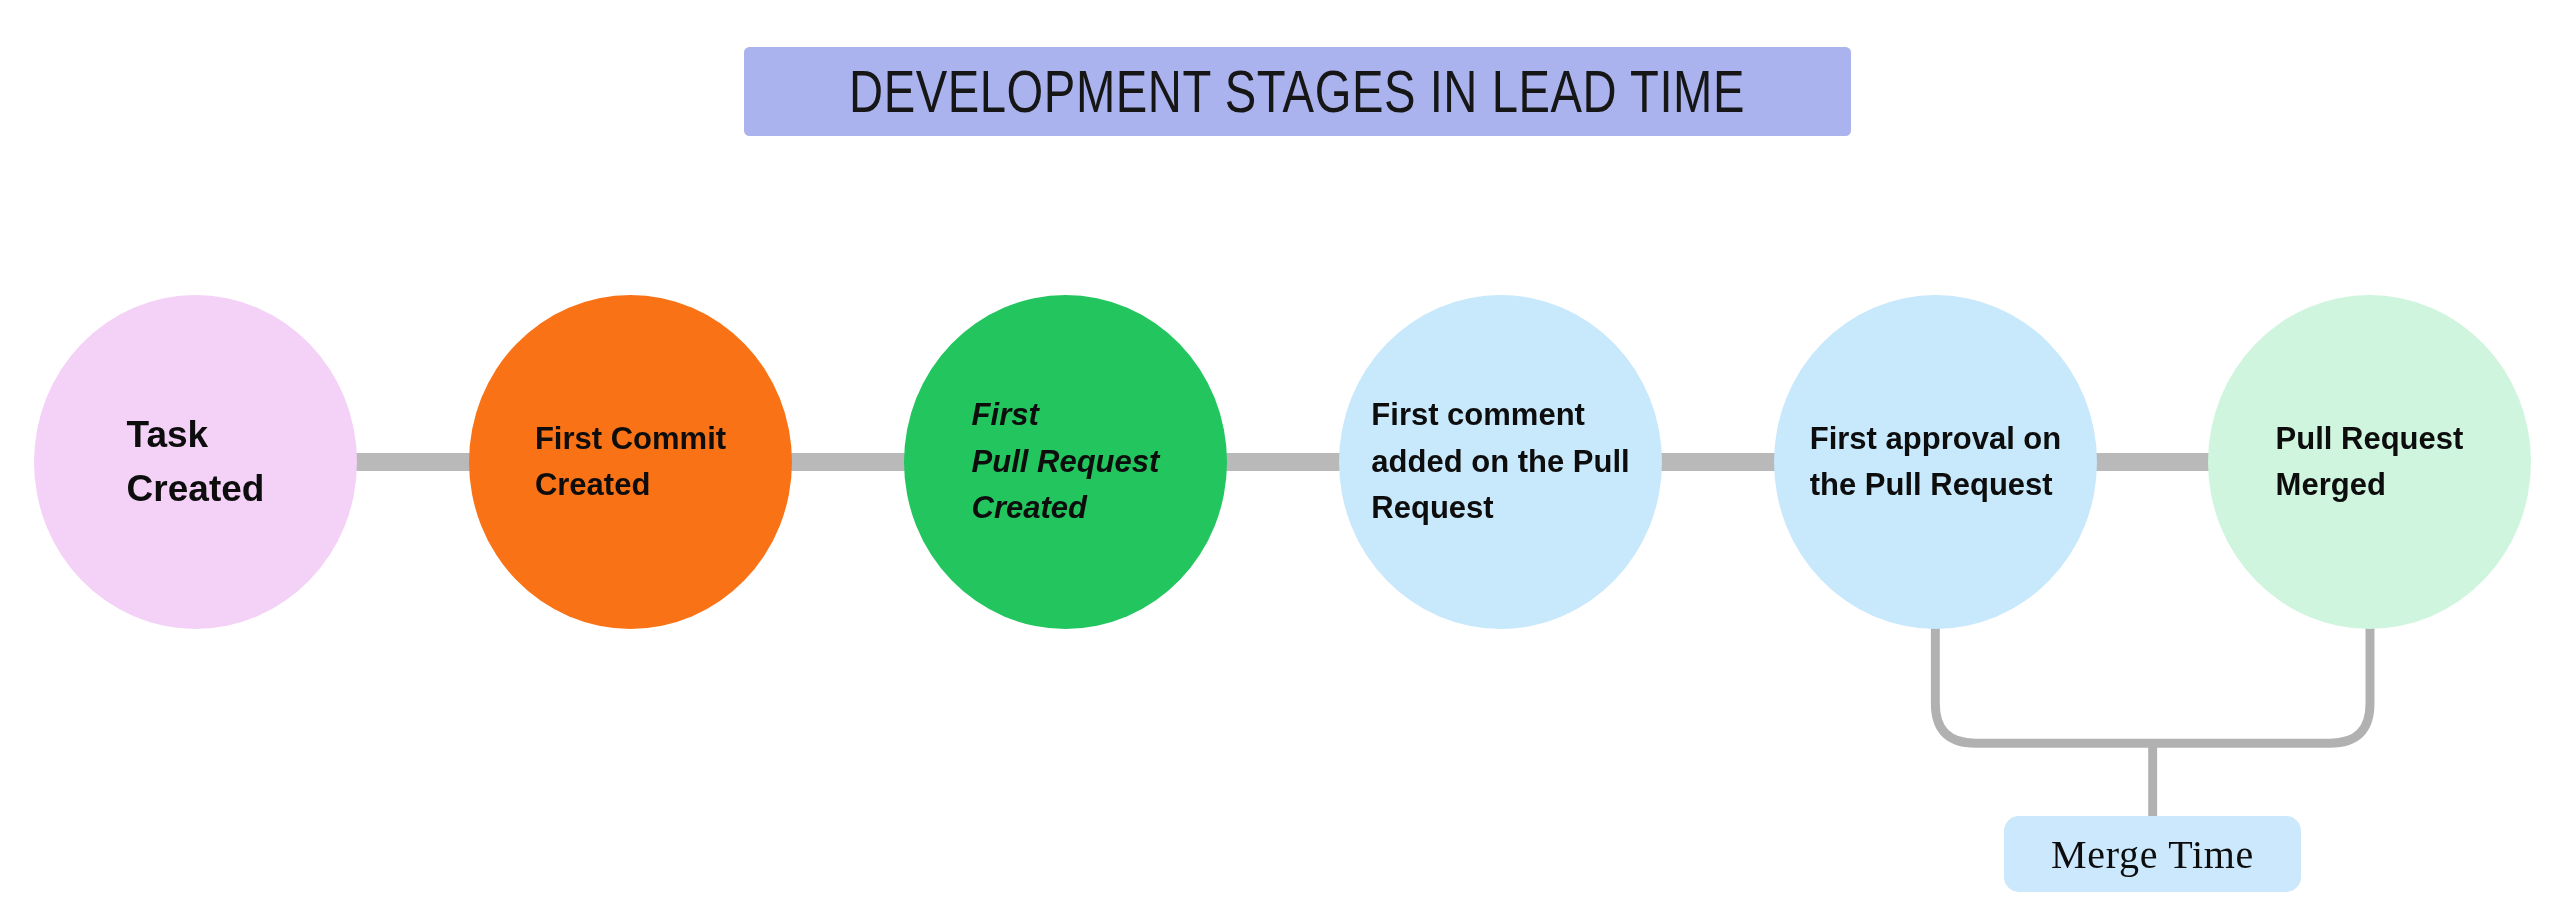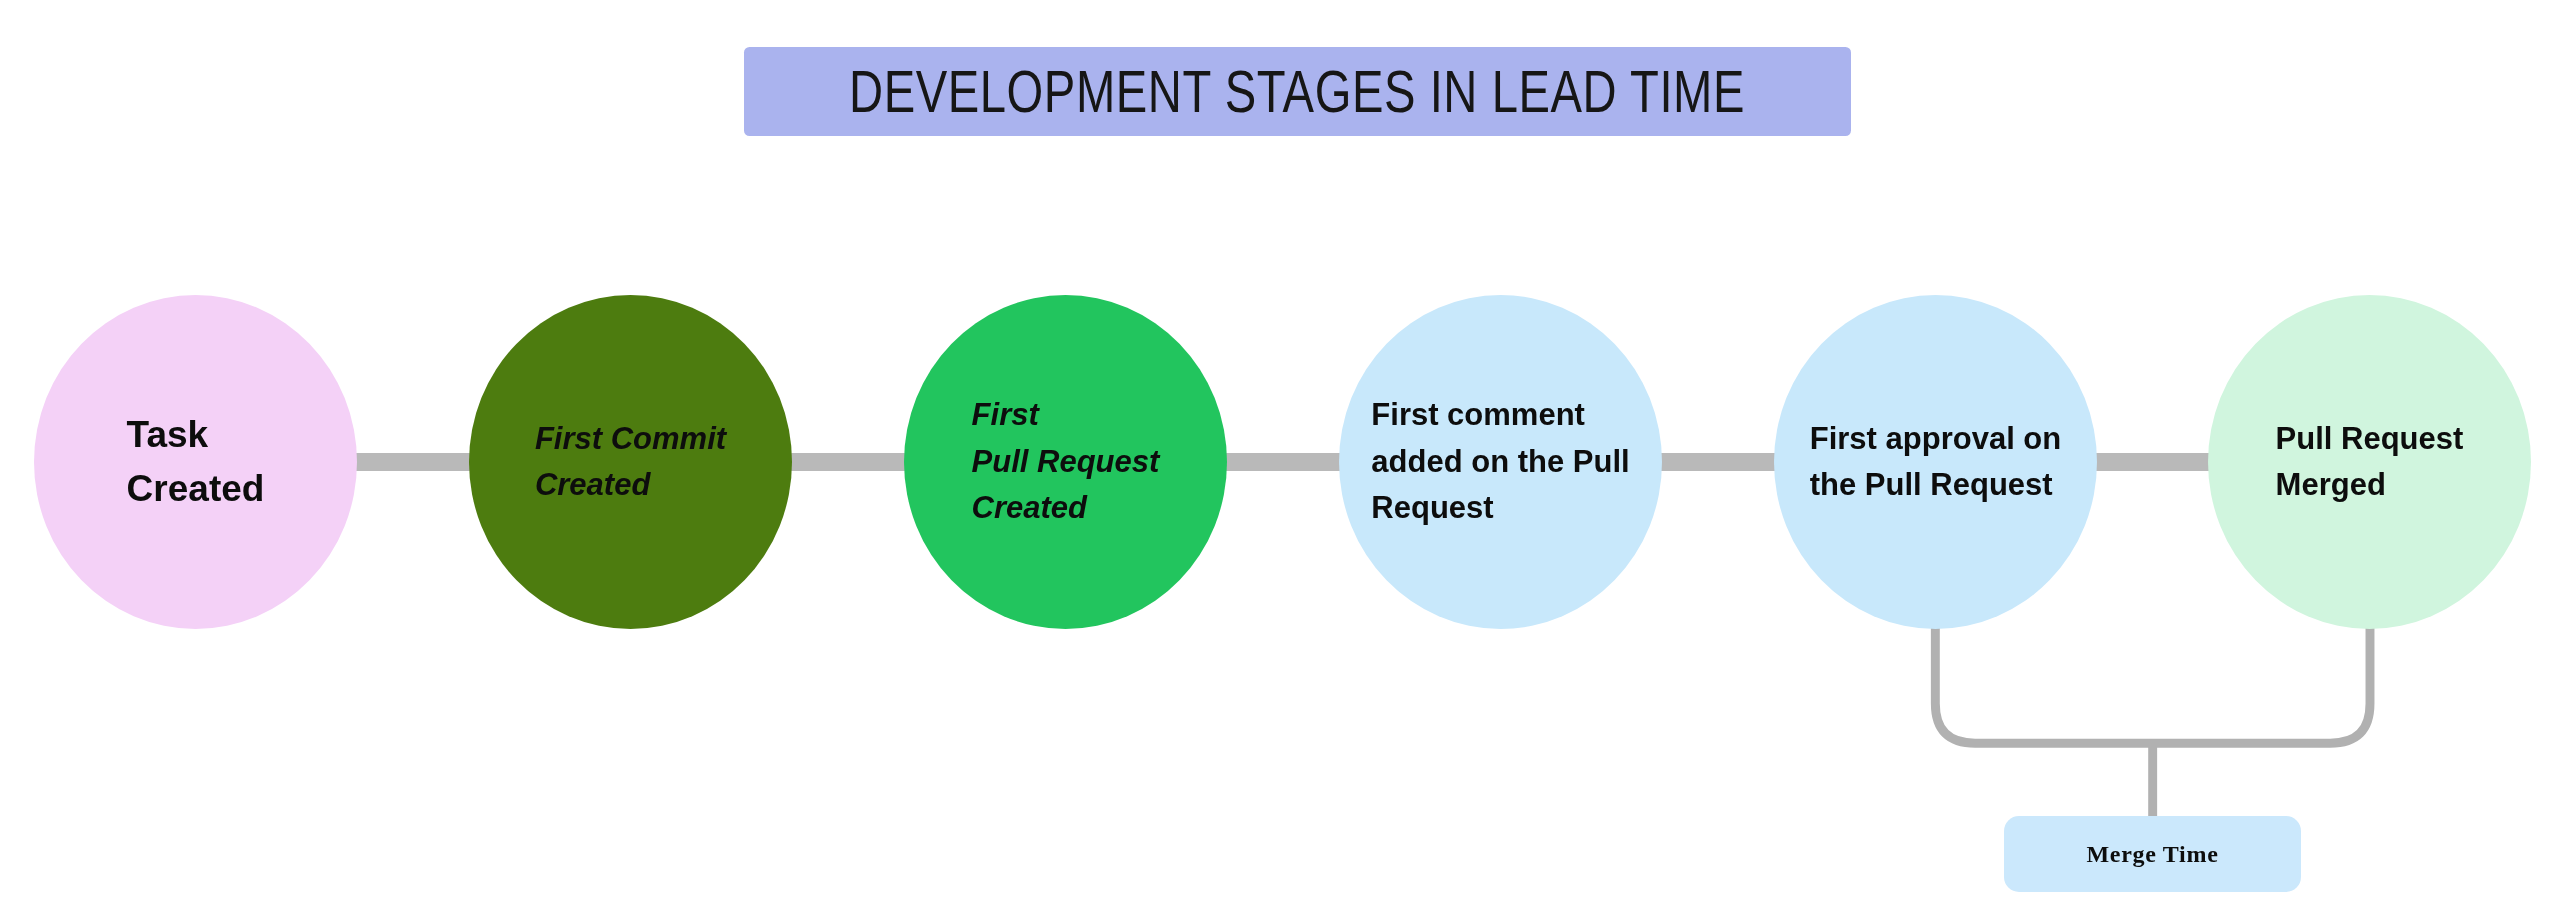--- a/index.html
+++ b/index.html
@@ -104,22 +104,22 @@
     height: 76px;
     background: var(--annotation-bg, #cbe8fc);
     border-radius: 15px;
     display: flex;
     align-items: center;
     justify-content: center;
     z-index: 2;
   }
   .merge-label {
     font-family: cursive;
-    font-size: 24px;
-    font-weight: 700;
+    font-size: 40px;
+    font-weight: 400;
     letter-spacing: 0.7px;
     color: #0d0d0d;
     white-space: nowrap;
   }
 </style>
 </head>
 <body>
 
 <div class="canvas">
 
@@ -127,21 +127,21 @@
     <span class="title-text">DEVELOPMENT STAGES IN LEAD TIME</span>
   </div>
 
   <div class="connector-line"></div>
 
   <div class="stage stage-1" style="background: rgb(244, 209, 247);">
     <span class="stage-label">Task
 Created</span>
   </div>
 
-  <div class="stage stage-2" style="background: #4d7c0f; font-style: italic;">
+  <div class="stage stage-2" style="background: #f97316;">
     <span class="stage-label">First Commit
 Created</span>
   </div>
 
   <div class="stage stage-3" style="background: #22c55e; font-style: italic;">
     <span class="stage-label">First
 Pull Request
 Created</span>
   </div>
 

